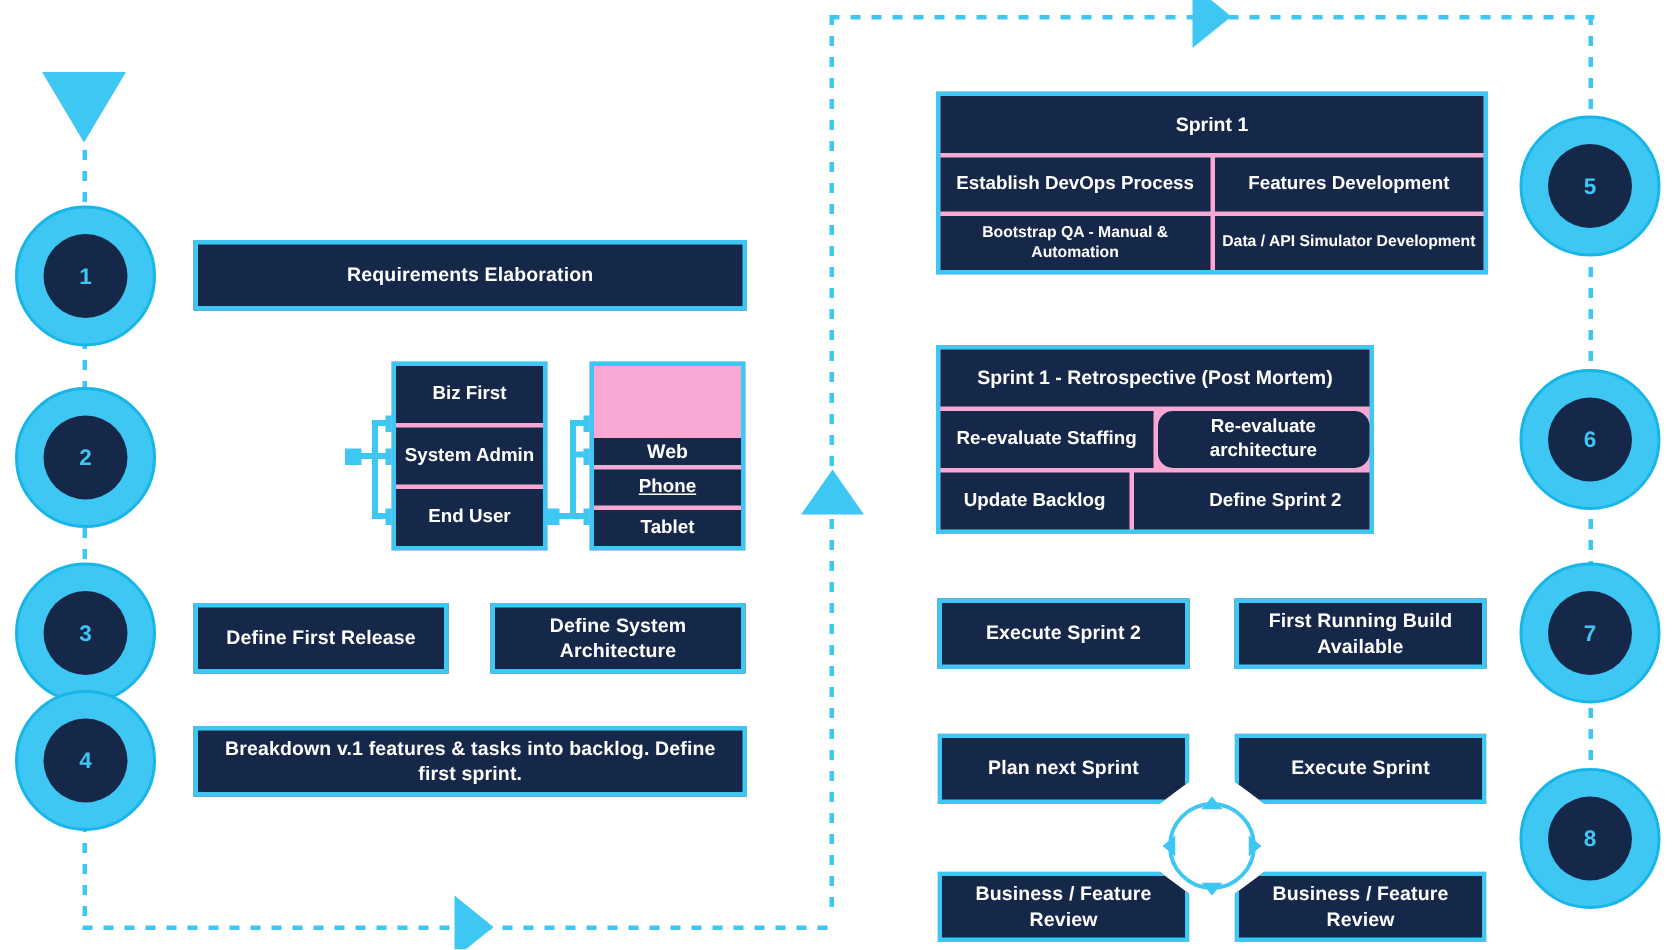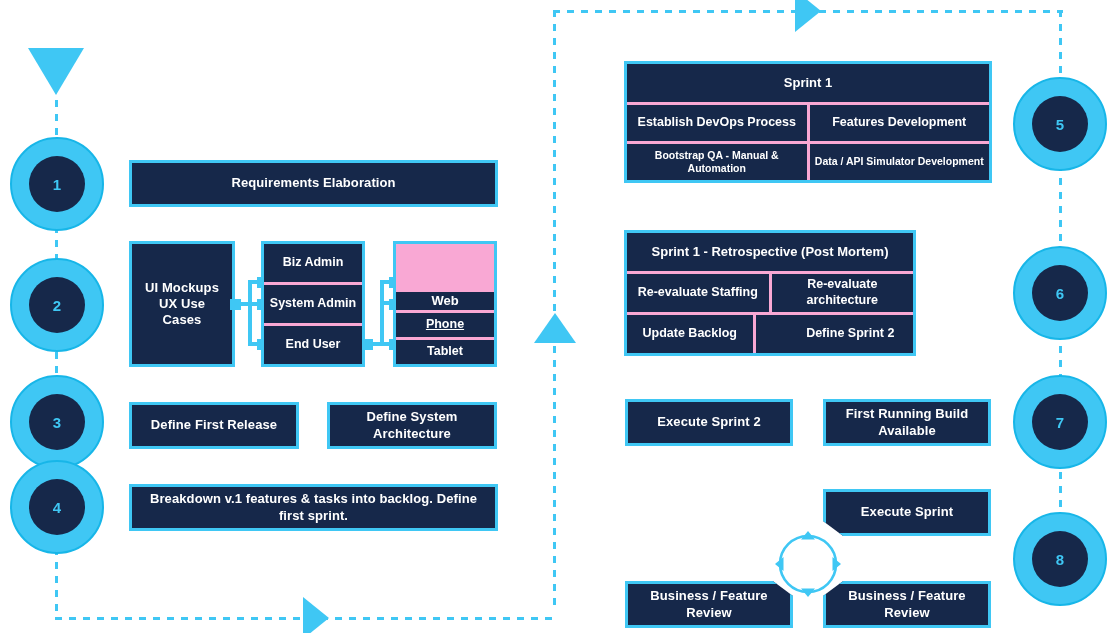--- a/index.html
+++ b/index.html
@@ -159,37 +159,33 @@
     <div class="inner">3</div>
   </div>
   <div class="step-circle" style="left:10px;top:460px;">
     <div class="inner">4</div>
   </div>
 
   <div class="box" style="left:129px;top:160px;width:369px;height:47px;font-size:13px;">
     <span>Requirements Elaboration</span>
   </div>
 
-  <div class="box" style="left:129px;top:241px;width:106px;height:126px;font-size:13px;flex-direction:column;">
-    <span>UI Mockups</span>
-    <span>UX Use Cases</span>
-  </div>
 
   <div class="node" style="left:230px;top:299px;"></div>
   <div class="conn-line" style="left:239px;top:302px;width:22px;height:4px;"></div>
   <div class="conn-line" style="left:248px;top:280px;width:4px;height:66px;"></div>
   <div class="conn-line" style="left:248px;top:280px;width:18px;height:4px;"></div>
   <div class="conn-line" style="left:248px;top:342px;width:18px;height:4px;"></div>
   <div class="node" style="left:257px;top:277px;"></div>
   <div class="node" style="left:257px;top:299px;"></div>
   <div class="node" style="left:257px;top:339px;"></div>
 
   <div class="group" style="left:261px;top:241px;width:104px;height:126px;">
     <div class="row">
-      <div class="cell" style="font-size:12.5px;">Biz Admin</div>
+      <div class="cell" style="font-size:12.5px;">Biz First</div>
     </div>
     <div class="row">
       <div class="cell" style="font-size:12.5px;">System Admin</div>
     </div>
     <div class="row">
       <div class="cell" style="font-size:12.5px;">End User</div>
     </div>
   </div>
 
   <div class="node" style="left:362px;top:339px;"></div>
@@ -250,35 +246,40 @@
       <div class="cell" style="font-size:10.5px;">Data / API Simulator Development</div>
     </div>
   </div>
 
   <div class="group" style="left:624px;top:230px;width:292px;height:126px;">
     <div class="row">
       <div class="cell" style="font-size:13px;">Sprint 1 - Retrospective (Post Mortem)</div>
     </div>
     <div class="row">
       <div class="cell" style="font-size:12.5px;">Re-evaluate Staffing</div>
-      <div class="cell" style="font-size:12.5px;">Re-evaluate architecture</div>
+      <div class="cell" style="font-size:12.5px;border-radius:10px;">Re-evaluate architecture</div>
     </div>
     <div class="row">
       <div class="cell" style="font-size:12.5px;">Update Backlog</div>
       <div class="cell" style="font-size:12.5px;padding-left:36px;">Define Sprint 2</div>
     </div>
   </div>
 
   <div class="box" style="left:625px;top:399px;width:168px;height:47px;font-size:13px;">
     <span>Execute Sprint 2</span>
   </div>
   <div class="box" style="left:823px;top:399px;width:168px;height:47px;font-size:13px;">
     <span>First Running Build Available</span>
   </div>
 
+  <div class="box" style="left:625px;top:489px;width:168px;height:47px;font-size:13px;
+              border-bottom-right-radius:0;
+              clip-path:polygon(0 0,100% 0,100% 68%,88% 100%,0 100%);">
+    <span>Plan next Sprint</span>
+  </div>
   <div class="box" style="left:823px;top:489px;width:168px;height:47px;font-size:13px;
               clip-path:polygon(0 0,100% 0,100% 100%,12% 100%,0 68%);">
     <span>Execute Sprint</span>
   </div>
   <div class="box" style="left:625px;top:581px;width:168px;height:47px;font-size:13px;
               clip-path:polygon(0 0,88% 0,100% 32%,100% 100%,0 100%);">
     <span>Business / Feature Review</span>
   </div>
   <div class="box" style="left:823px;top:581px;width:168px;height:47px;font-size:13px;
               clip-path:polygon(12% 0,100% 0,100% 100%,0 100%,0 32%);">

